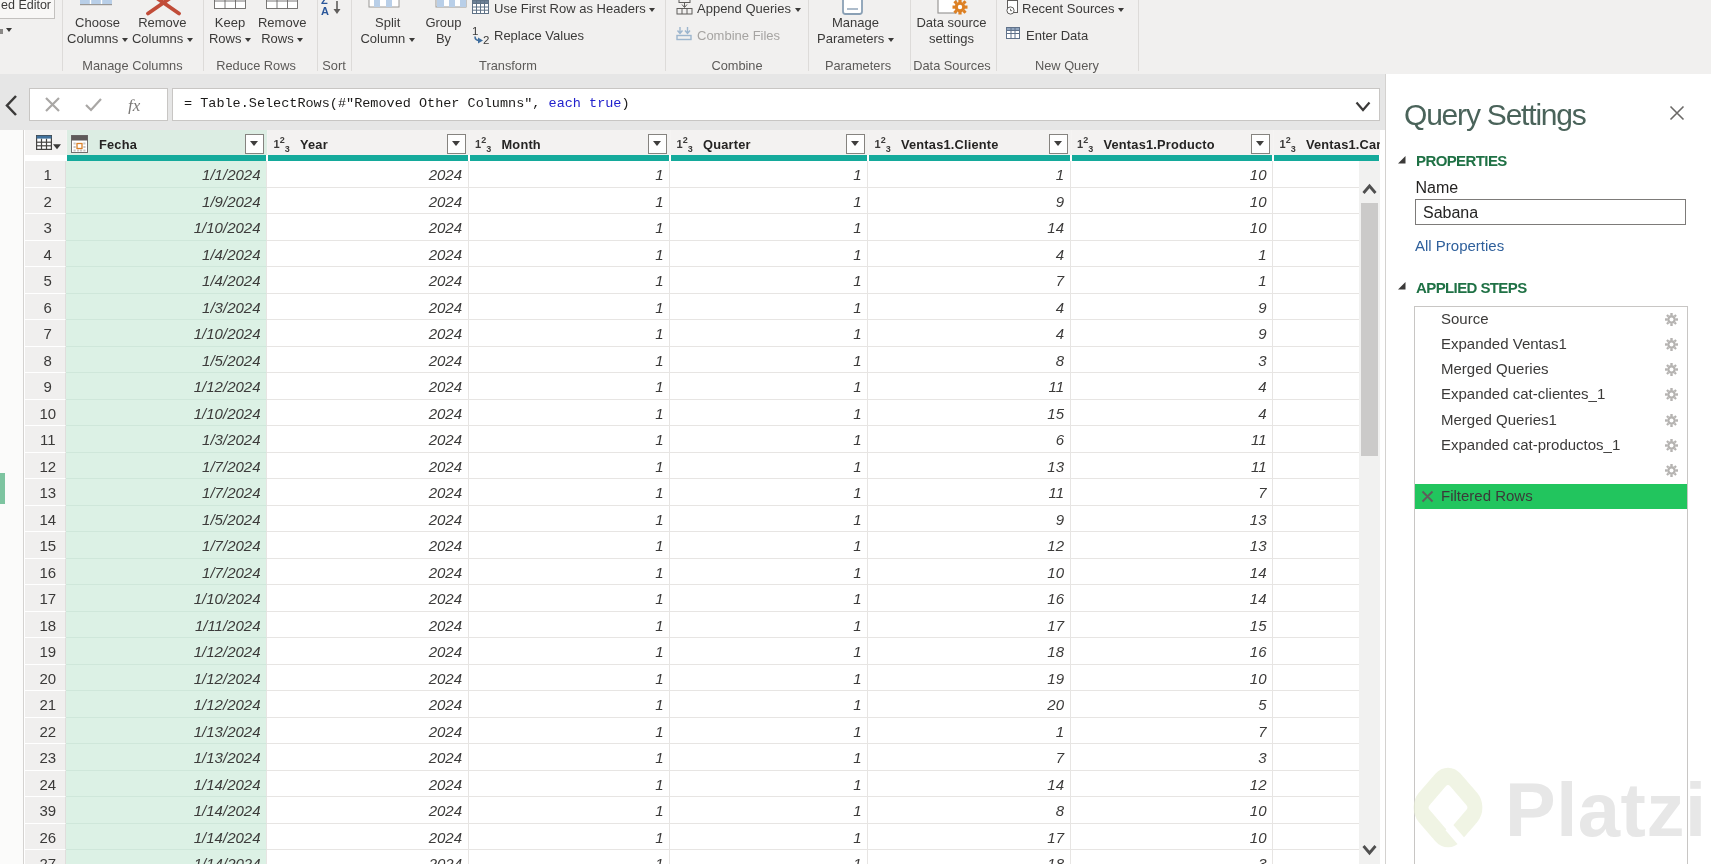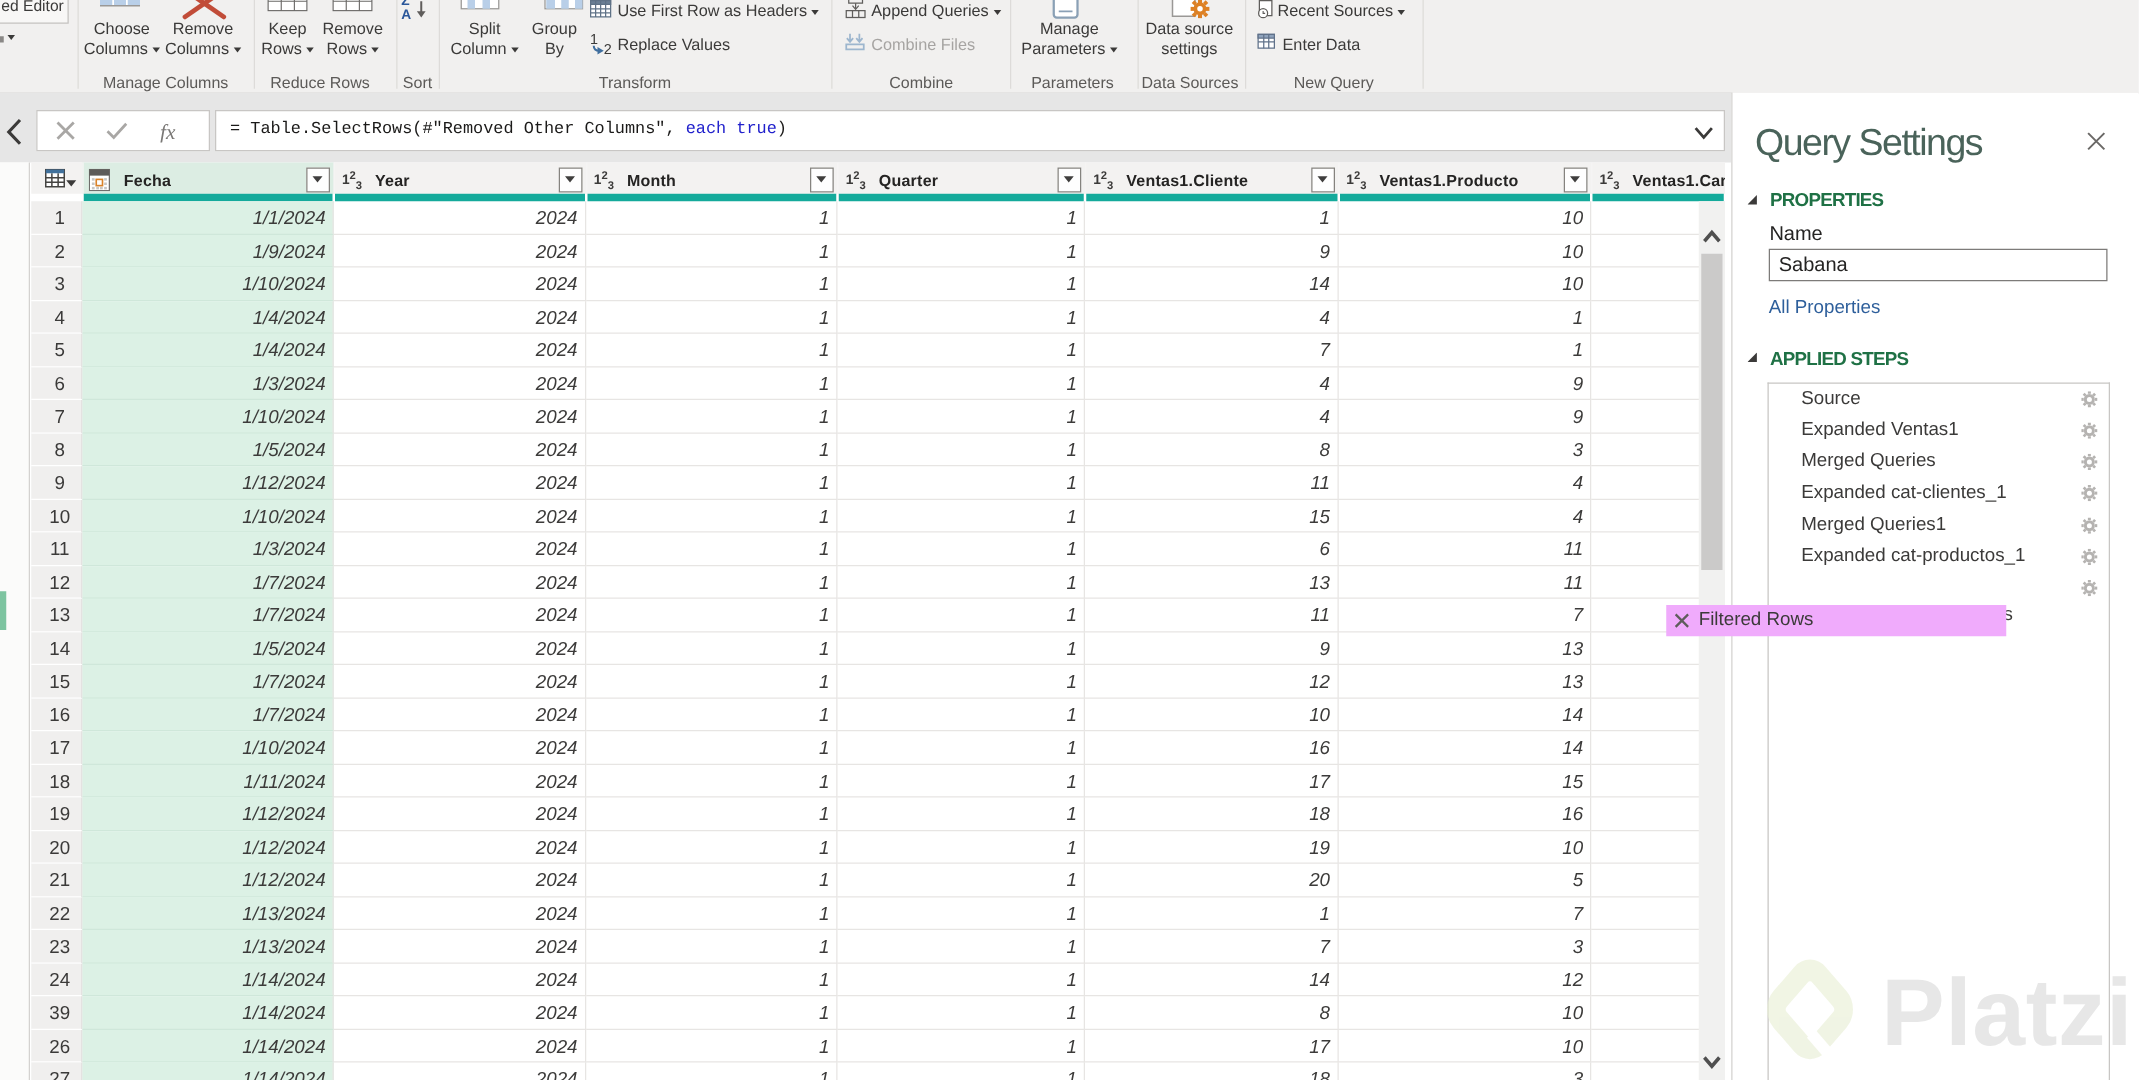--- a/index.html
+++ b/index.html
@@ -1113,21 +1113,21 @@
         <rect x="0" y="5.3" width="2" height="2.4"></rect>
         <rect x="11" y="5.3" width="2" height="2.4"></rect>
         <rect x="1.6" y="1.6" width="2.2" height="2.2" transform="rotate(-45 2.7 2.7)"></rect>
         <rect x="9.2" y="1.6" width="2.2" height="2.2" transform="rotate(45 10.3 2.7)"></rect>
         <rect x="1.6" y="9.2" width="2.2" height="2.2" transform="rotate(45 2.7 10.3)"></rect>
         <rect x="9.2" y="9.2" width="2.2" height="2.2" transform="rotate(-45 10.3 10.3)"></rect>
       </g>
       <circle cx="6.5" cy="6.5" r="2" fill="#fff"></circle>
     </svg>
   </div>
-<div class="step" style="left:1333px;top:483.6px;width:272px;background:#f0abfc;">
+<div class="step" style="left:1415px;top:483.6px;width:272px;background:#22c55e;">
     <svg style="position:absolute;left:6px;top:6px;" width="13" height="13">
       <path d="M1.5 1.5 L11.5 11.5 M11.5 1.5 L1.5 11.5" stroke="#5f5d5b" stroke-width="1.8" fill="none"></path>
     </svg>
     <span style="position:absolute;left:26px;top:3px;">Filtered Rows</span>
   </div>
 <svg class="a" style="left:1395px;top:750px;" width="316" height="114" viewBox="0 0 316 114">
 <g transform="translate(53,57.5) scale(0.863,1) rotate(45)" opacity="0.65">
 <rect x="-25.5" y="-25.5" width="51" height="51" rx="12" fill="none" stroke="#e9efd6" stroke-width="17.5"></rect>
 <rect x="14" y="8" width="34" height="10" fill="#ffffff"></rect>
 </g>

